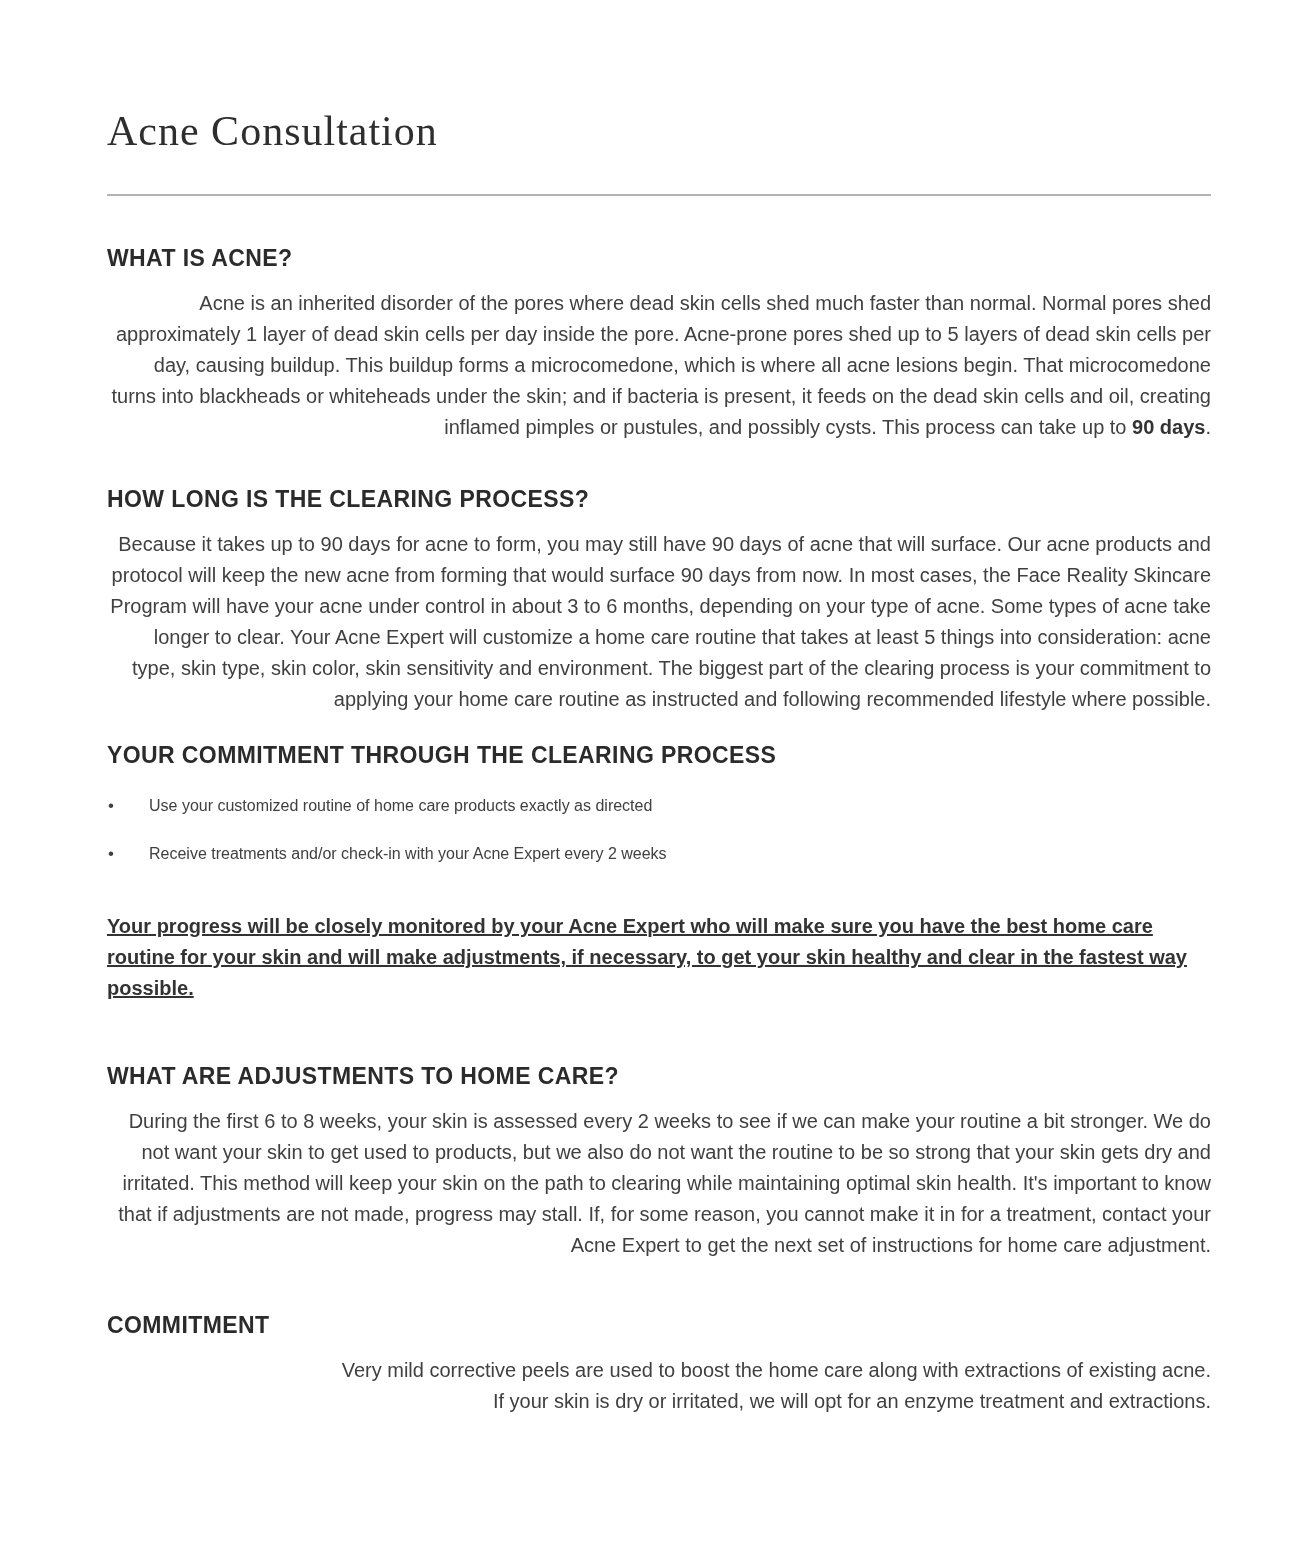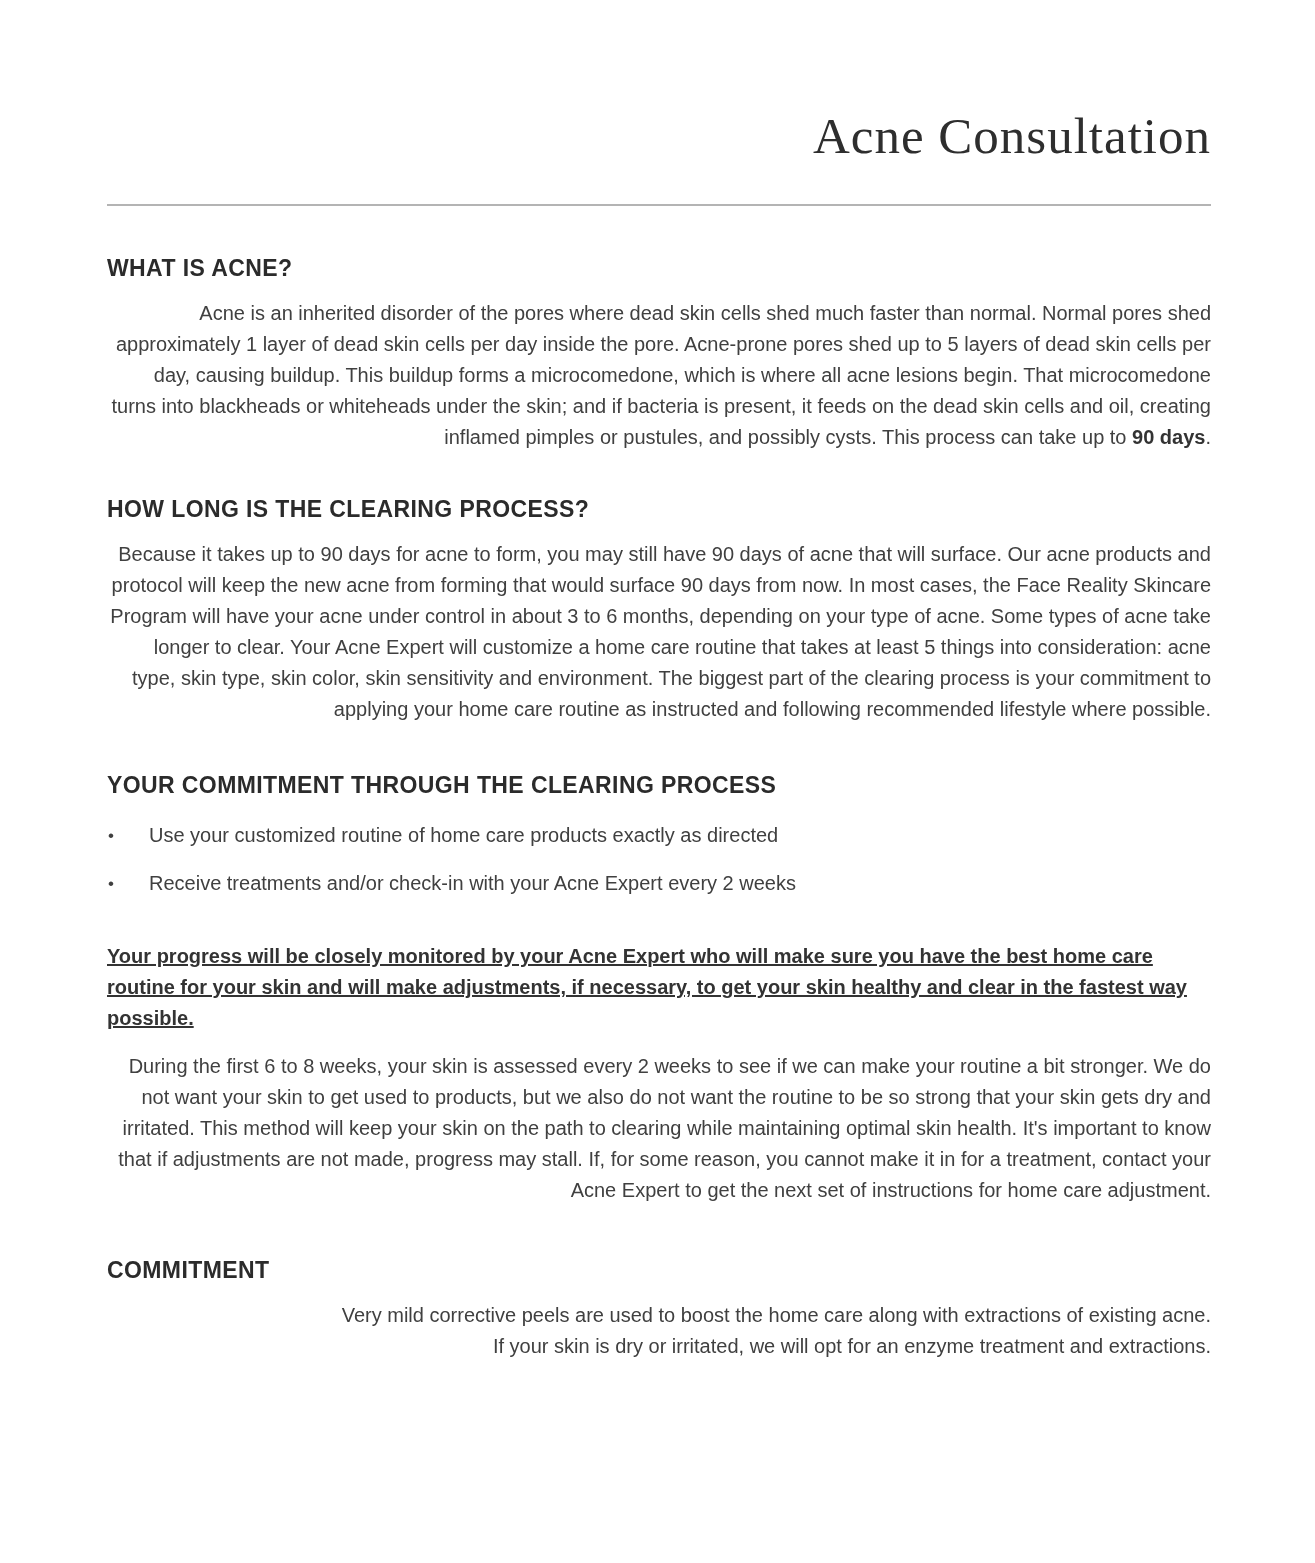--- a/index.html
+++ b/index.html
@@ -17,25 +17,25 @@
   .page {
     box-sizing: border-box;
     width: 1315px;
     height: 1563px;
     padding: 108px 104px 0 107px;
     background: #ffffff;
   }
   .doc-title {
     font-family: "Liberation Serif", serif;
     font-weight: 400;
-    font-size: 51px;
+    font-size: 42px;
     line-height: 1.1;
     letter-spacing: 1px;
     color: #2e2e2e;
-    text-align: right;
+    text-align: left;
     margin: 0;
   }
   .rule {
     border: none;
     border-top: 2px solid #b4b4b4;
     margin: 40px 0 0 0;
   }
   h2 {
     font-size: 23px;
     font-weight: 700;
@@ -47,32 +47,32 @@
   p.body-text {
     font-size: 20px;
     font-weight: 300;
     line-height: 31px;
     color: #404040;
     margin: 17px 0 0 0;
     text-align: right;
   }
   .sec-what h2       { margin-top: 50px; }
   .sec-clearing h2   { margin-top: 44px; }
-  .sec-commitment h2 { margin-top: 48px; }
+  .sec-commitment h2 { margin-top: 28px; }
   .sec-adjust h2     { margin-top: 60px; }
   .sec-treat h2      { margin-top: 52px; }
   .bullet-list {
     list-style: none;
     margin: 22px 0 0 0;
     padding: 0;
   }
   .bullet-list li {
     position: relative;
     padding-left: 42px;
-    font-size: 20px;
+    font-size: 16px;
     font-weight: 300;
     line-height: 31px;
     color: #404040;
     margin: 0 0 17px 0;
   }
   .bullet-list li:last-child { margin-bottom: 0; }
   .bullet-list li::before {
     content: "\2022";
     position: absolute;
     left: 1px;
@@ -112,20 +112,21 @@
   <section class="sec-commitment">
     <h2>YOUR COMMITMENT THROUGH THE CLEARING PROCESS</h2>
     <ul class="bullet-list">
       <li>Use your customized routine of home care products exactly as directed</li>
       <li>Receive treatments and/or check-in with your Acne Expert every 2 weeks</li>
     </ul>
     <p class="note">Your progress will be closely monitored by your Acne Expert who will make sure you have the best home care routine for your skin and will make adjustments, if necessary, to get your skin healthy and clear in the fastest way possible.</p>
   </section>
 
   <section class="sec-adjust">
+    <h2>WHAT ARE ADJUSTMENTS TO HOME CARE?</h2>
     <p class="body-text">During the first 6 to 8 weeks, your skin is assessed every 2 weeks to see if we can make your routine a bit stronger. We do not want your skin to get used to products, but we also do not want the routine to be so strong that your skin gets dry and irritated. This method will keep your skin on the path to clearing while maintaining optimal skin health. It's important to know that if adjustments are not made, progress may stall. If, for some reason, you cannot make it in for a treatment, contact your Acne Expert to get the next set of instructions for home care adjustment.</p>
   </section>
 
   <section class="sec-treat">
     <h2>COMMITMENT</h2>
     <p class="body-text"><span>Very mild corrective peels are used to boost the home care along with extractions of existing acne.</span><br><span>If your skin is dry or irritated, we will opt for an enzyme treatment and extractions.</span></p>
   </section>
 
 </div>
 

